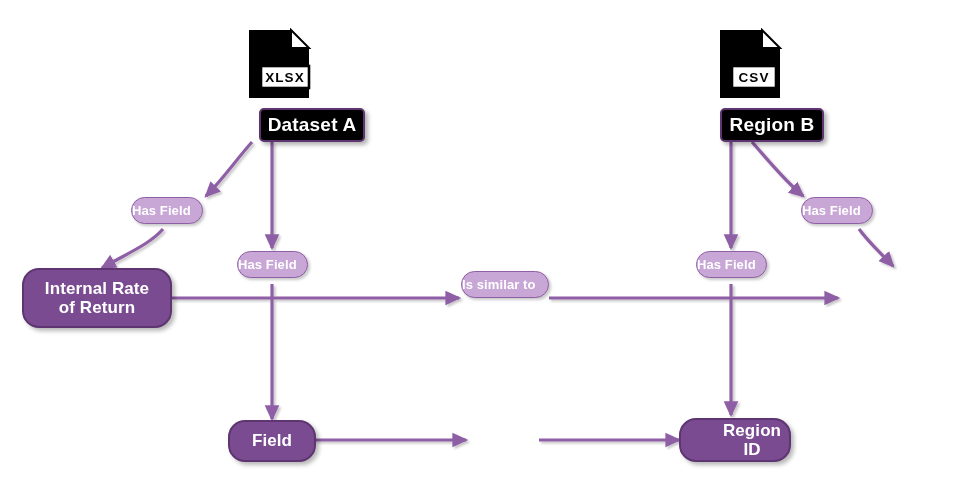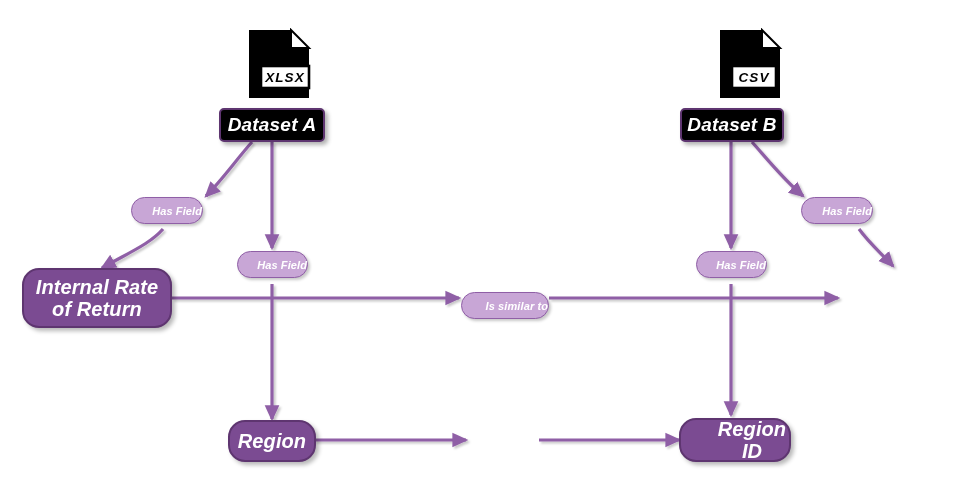--- a/index.html
+++ b/index.html
@@ -11,21 +11,20 @@
     width: 974px;
     height: 487px;
     font-family: "Liberation Sans", sans-serif;
     overflow: hidden;
   }
   #canvas {
     position: relative;
     width: 884px;
     height: 487px;
     background: #ffffff;
-    font-style: italic;
   }
   svg#graph {
     position: absolute;
     left: 0;
     top: 0;
     width: 974px;
     height: 487px;
   }
   
   .node {
@@ -36,52 +35,53 @@
     justify-content: center;
     text-align: center;
     color: #ffffff;
     font-weight: bold;
     letter-spacing: .1px;
     line-height: 1.12;
     background: #7b4b92;
     border: 2px solid #5e3570;
     border-radius: 17px;
     box-shadow: 3px 3px 4px rgba(0,0,0,0.28);
-    font-size: 20px;
+    font-size: 17px;
     padding: 0 10px;
   }
   .node .node-label { display: block; white-space: pre-line; }
 
   
   .dataset {
     position: absolute;
     box-sizing: border-box;
     display: flex;
     align-items: center;
     justify-content: center;
     color: #ffffff;
     font-weight: bold;
     background: #000000;
     border: 2px solid #5e3570;
     border-radius: 5px;
     box-shadow: 3px 3px 4px rgba(0,0,0,0.30);
     font-size: 19px;
     letter-spacing: .2px;
+    margin-left: 40px;
   }
 
   
   .pill {
     position: absolute;
     box-sizing: border-box;
     display: flex;
     align-items: center;
-    justify-content: flex-end;
+    justify-content: flex-start;
     color: #ffffff;
     font-weight: bold;
-    font-size: 11px;
+    font-size: 13px;
     background: #c8a6d6;
     border: 1.6px solid #8f5fa6;
     border-radius: 16px;
     box-shadow: 2px 2px 3px rgba(0,0,0,0.22);
     white-space: nowrap;
     letter-spacing: .1px;
   }
 
   
   .fileicon {
@@ -144,31 +144,31 @@
       <rect x="14" y="38" width="44" height="22" fill="#ffffff" stroke="#000000" stroke-width="2.6"></rect>
       <text x="36" y="54" text-anchor="middle" font-family="'Liberation Sans', sans-serif" font-size="13.5" font-weight="bold" letter-spacing="1.1" fill="#000000">CSV</text>
     </svg>
   </div>
 
   <div class="dataset" style="left:219px; top:108px; width:106px; height:34px;">
     <span>Dataset A</span>
   </div>
 
   <div class="dataset" style="left:680px; top:108px; width:104px; height:34px;">
-    <span>Dataset B</span>
+    <span>Region B</span>
   </div>
 
   <div class="node" style="left:22px; top:268px; width:150px; height:60px;">
     <span class="node-label">Internal Rate
 of Return</span>
   </div>
 
 
   <div class="node" style="left:228px; top:420px; width:88px; height:42px;">
-    <span class="node-label">Region</span>
+    <span class="node-label">Field</span>
   </div>
 
   <div class="node" style="left:679px; top:418px; width:112px; height:44px;padding-left:44px;">
     <span class="node-label">Region ID</span>
   </div>
 
   <div class="pill" style="left:131px; top:197px; width:72px; height:27px;">
     <span>Has Field</span>
   </div>
 
@@ -177,18 +177,18 @@
   </div>
 
   <div class="pill" style="left:696px; top:251px; width:71px; height:27px;">
     <span>Has Field</span>
   </div>
 
   <div class="pill" style="left:801px; top:197px; width:72px; height:27px;">
     <span>Has Field</span>
   </div>
 
-  <div class="pill" style="left:461px; top:292px; width:88px; height:27px;">
+  <div class="pill" style="left:461px; top:271px; width:88px; height:27px;">
     <span>Is similar to</span>
   </div>
 
 
 </div>
 
 </body></html>

